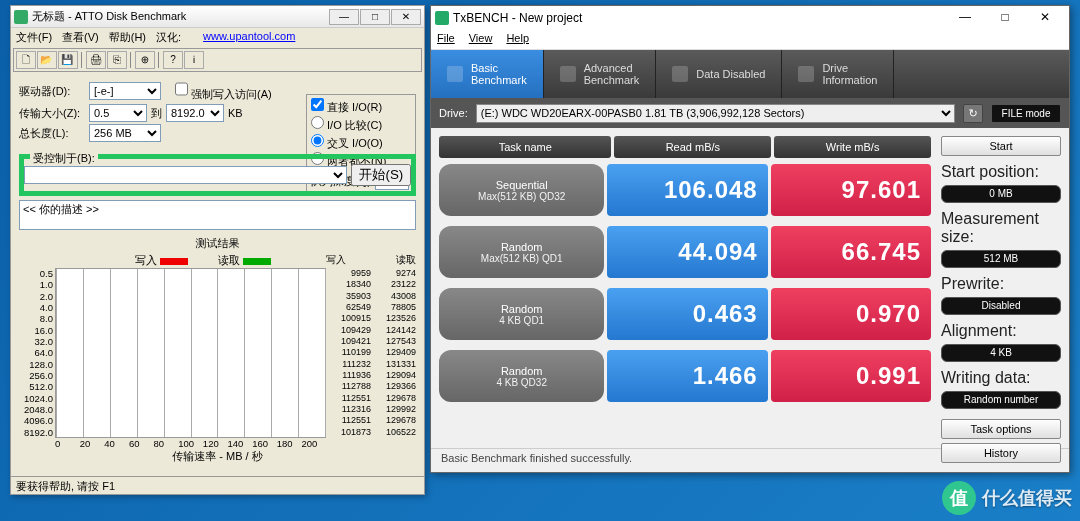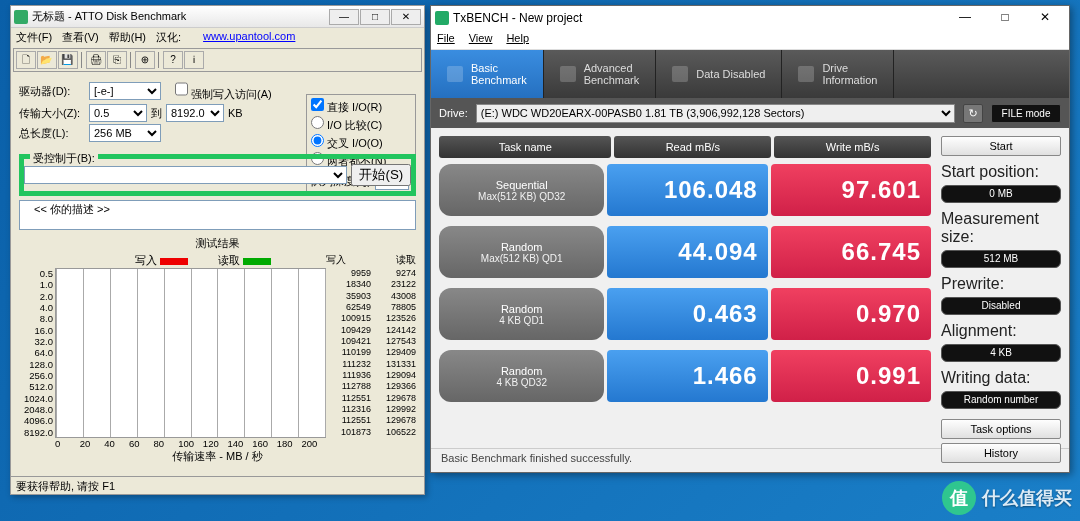--- a/index.html
+++ b/index.html
@@ -18,21 +18,21 @@
 .atto-toolbar .tb { width: 20px; height: 18px; border: 1px solid #aaa; background: #ece9d8; font-size: 10px; text-align: center; line-height: 16px; }
 .atto-toolbar .sep { width:2px; height: 16px; border-left: 1px solid #888; margin:0 2px;}
 .atto-body { padding: 4px 8px; font-size: 11px; }
 .atto-row { display: flex; align-items: center; margin: 2px 0; gap: 4px; }
 .atto-row label { display: inline-block; }
 .atto-row select, .atto-row input { font-size: 11px; border: 1px solid #7f9db9; background: #fff; height: 18px; }
 .atto-rb-group { position: absolute; right: 8px; top: 88px; width: 110px; border: 1px solid #999; padding: 2px 4px; font-size: 11px; background: #ece9d8; }
 .atto-rb-group .cb { display: block; margin: 1px 0; }
 .atto-group2 { border: 5px solid #22c55e; padding: 3px 0; margin-top: 4px; position: relative;}
 .atto-group2 .legend { position: absolute; top: -8px; left: 6px; background: #ece9d8; padding: 0 3px; font-size: 11px;}
-.atto-textarea { width: 100%; height: 30px; border: 1px solid #7f9db9; background: #fff; font-size: 11px; padding: 1px 14px; }
+.atto-textarea { width: 100%; height: 30px; border: 1px solid #7f9db9; background: #fff; font-size: 11px; padding: 1px 3px; }
 .atto-results { margin-top: 6px; }
 .atto-results .header { text-align: center; font-size: 11px; margin-bottom: 2px;}
 .atto-legend { display: flex; justify-content: flex-end; gap: 30px; font-size: 11px; }
 .atto-legend .sw { display: inline-block; width: 28px; height: 7px; margin-left: 3px; vertical-align: middle;}
 .atto-chart { display: flex; height: 170px; }
 .atto-chart .ylabels { width: 36px; font-size: 9.5px; text-align: right; padding-right: 2px; display: flex; flex-direction: column; }
 .atto-chart .ylabels div { flex: 1; line-height: 11px;}
 .atto-chart .plot { flex: 1; position: relative; border: 1px solid #999; background: #fff;}
 .atto-chart .gridv { position: absolute; top:0;bottom:0;width:1px;background:#aaa;}
 .atto-chart .barpair { position: absolute; left: 0; height: 10px; }

